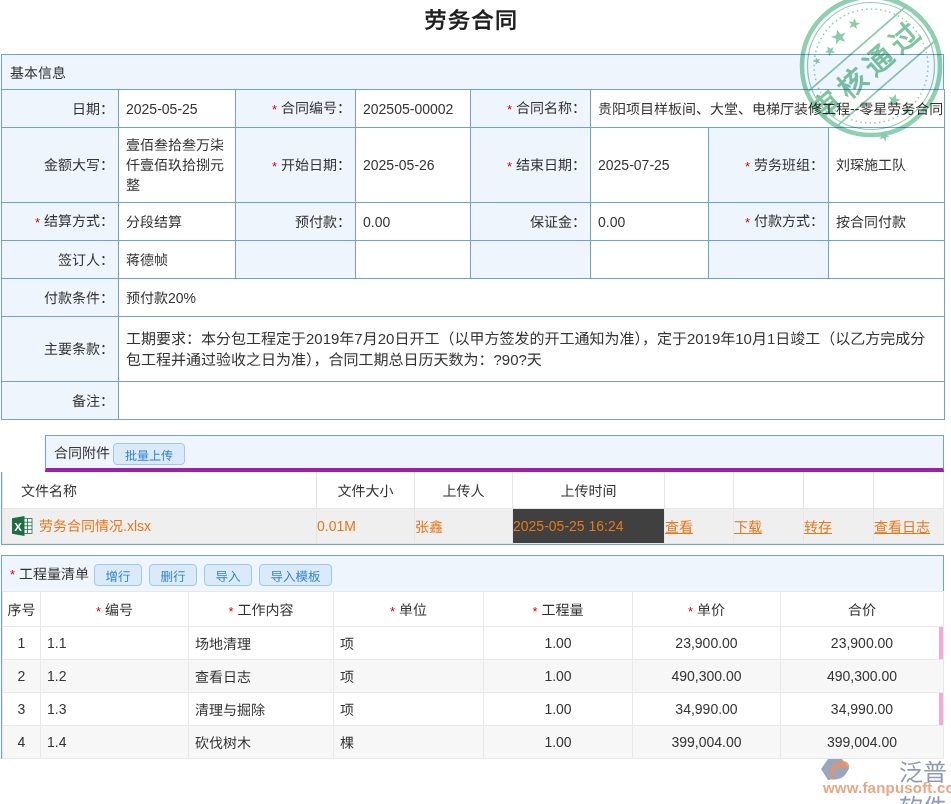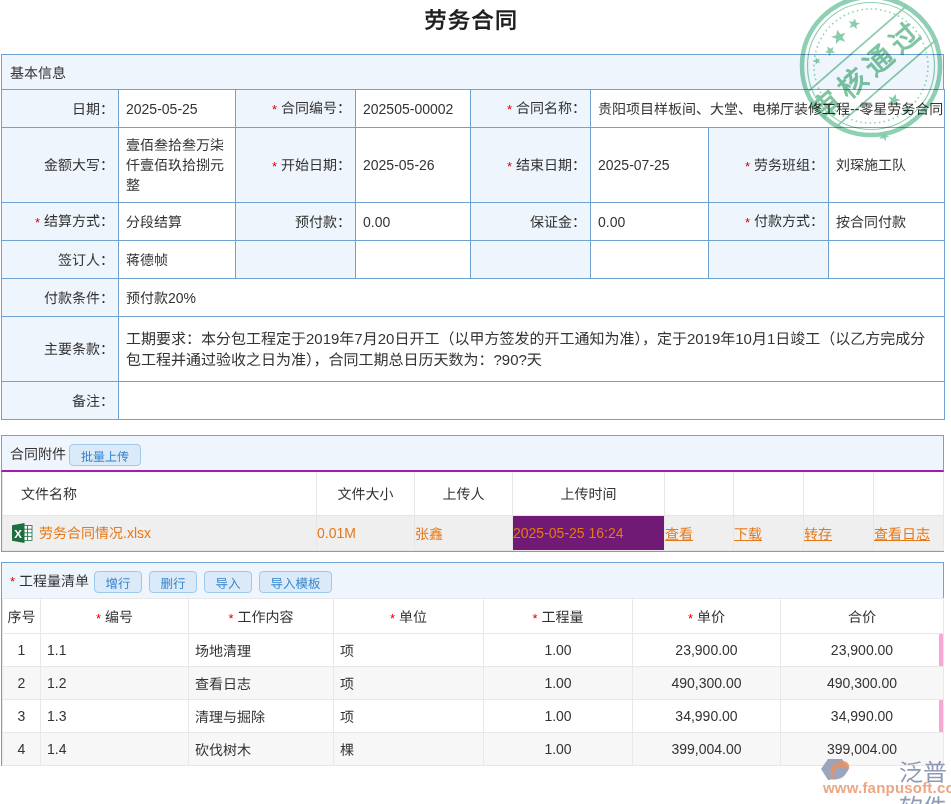--- a/index.html
+++ b/index.html
@@ -9,21 +9,21 @@
 .bar{box-sizing:border-box;height:35px;position:relative;z-index:2;border:1px solid #6fa1d1;border-bottom:0;background:#eff5fc;padding-left:8px;display:flex;align-items:center;}
 table{border-collapse:collapse;table-layout:fixed;width:943px;}
 .t1 td{border:1px solid #6fa1d1;padding:0;vertical-align:middle;line-height:20px;box-sizing:border-box;}
 .t1 .lb{background:#eff5fc;text-align:right;padding-right:4px;}
 .t1 .vl{background:#fff;text-align:left;padding-left:7px;padding-right:6px;}
 i.rq{font-style:normal;color:#e60000;margin-right:4px;font-size:13px;position:relative;top:1px;}
 .btn{display:inline-flex;align-items:center;justify-content:center;box-sizing:border-box;height:22px;position:relative;top:2px;background:#dbeaf9;border:1px solid #9ec8ec;border-radius:4px;color:#3585ce;font-size:12.5px;padding:0 10.5px;margin-right:7px;}
 
 .t2{font-size:14px;}
 .t2 td{border:1px solid #e6e6e6;box-sizing:border-box;padding:0;}
-.t2 .hd td{background:#fff;height:43px;text-align:center;border-top:none;margin-left:33px;}
+.t2 .hd td{background:#fff;height:36px;text-align:center;border-top:none;margin-left:33px;}
 .t2 .fr td{background:#efefef;height:35px;text-align:left;}
 .t2 td.fn{text-align:left;padding-left:18px;}
 .t2 .fr td.fn{padding-left:9px;}
 .xlsvg{vertical-align:-5px;margin-right:6px;}
 a.lnk{color:#e67817;text-decoration:underline;}
 .orange{color:#e67817;}
 
 .t3 td{border:1px solid #e8e8e8;box-sizing:border-box;padding:0;text-align:center;}
 .t3 .hd td{height:35px;background:#fff;}
 .t3 .dr td{height:33px;}
@@ -97,21 +97,21 @@
     </tr>
     <tr style="height:38px">
       <td class="lb">备注：</td>
           <td class="vl" colspan="7"></td>
     </tr>
   </tbody>
     </table>
 </div>
 
 <div class="sec" style="margin-top:15px;">
-  <div class="bar bar2" style="height:37px;border-bottom:2px solid #a21caf;">合同附件<span class="btn" style="margin-left:3px;font-size:12px;padding:0 11px;">批量上传</span></div>
+  <div class="bar bar2" style="height:37px;border-bottom:4px solid #a21caf;margin-left:44px;">合同附件<span class="btn" style="margin-left:3px;font-size:12px;padding:0 11px;">批量上传</span></div>
   <div class="sec2wrap" style="border-left:1px solid #6fa1d1;border-right:1px solid #6fa1d1;">
   <table class="t2" style="width:941px;">
     <colgroup>
           <col style="width:314px">
           <col style="width:98px">
           <col style="width:98px">
           <col style="width:152px">
           <col style="width:69px">
           <col style="width:70px">
           <col style="width:70px">
@@ -135,21 +135,21 @@
                   <line x1="11" y1="6.2" x2="20" y2="6.2"></line>
                   <line x1="11" y1="9.8" x2="20" y2="9.8"></line>
                   <line x1="11" y1="13.4" x2="20" y2="13.4"></line>
                   <line x1="15.5" y1="2.5" x2="15.5" y2="17.5"></line>
                 </g>
                 <path d="M0 2.2 L12.5 0 V20 L0 17.8 Z" fill="#1d6f42"></path>
                 <text x="6" y="14.5" text-anchor="middle" font-size="11.5" font-weight="bold" fill="#fff" font-family="'Liberation Sans',sans-serif">X</text>
               </svg><span class="orange">劳务合同情况.xlsx</span></td>
       <td class="orange">0.01M</td>
       <td class="orange">张鑫</td>
-      <td class="orange" style="background:#701a75;">2025-05-25 16:24</td>
+      <td class="orange" style="background:#404040;">2025-05-25 16:24</td>
       <td><a class="lnk">查看</a></td>
       <td><a class="lnk">下载</a></td>
       <td><a class="lnk">转存</a></td>
       <td><a class="lnk">查看日志</a></td>
     </tr>
   </tbody>
       </table>
   </div>
 </div>
 

